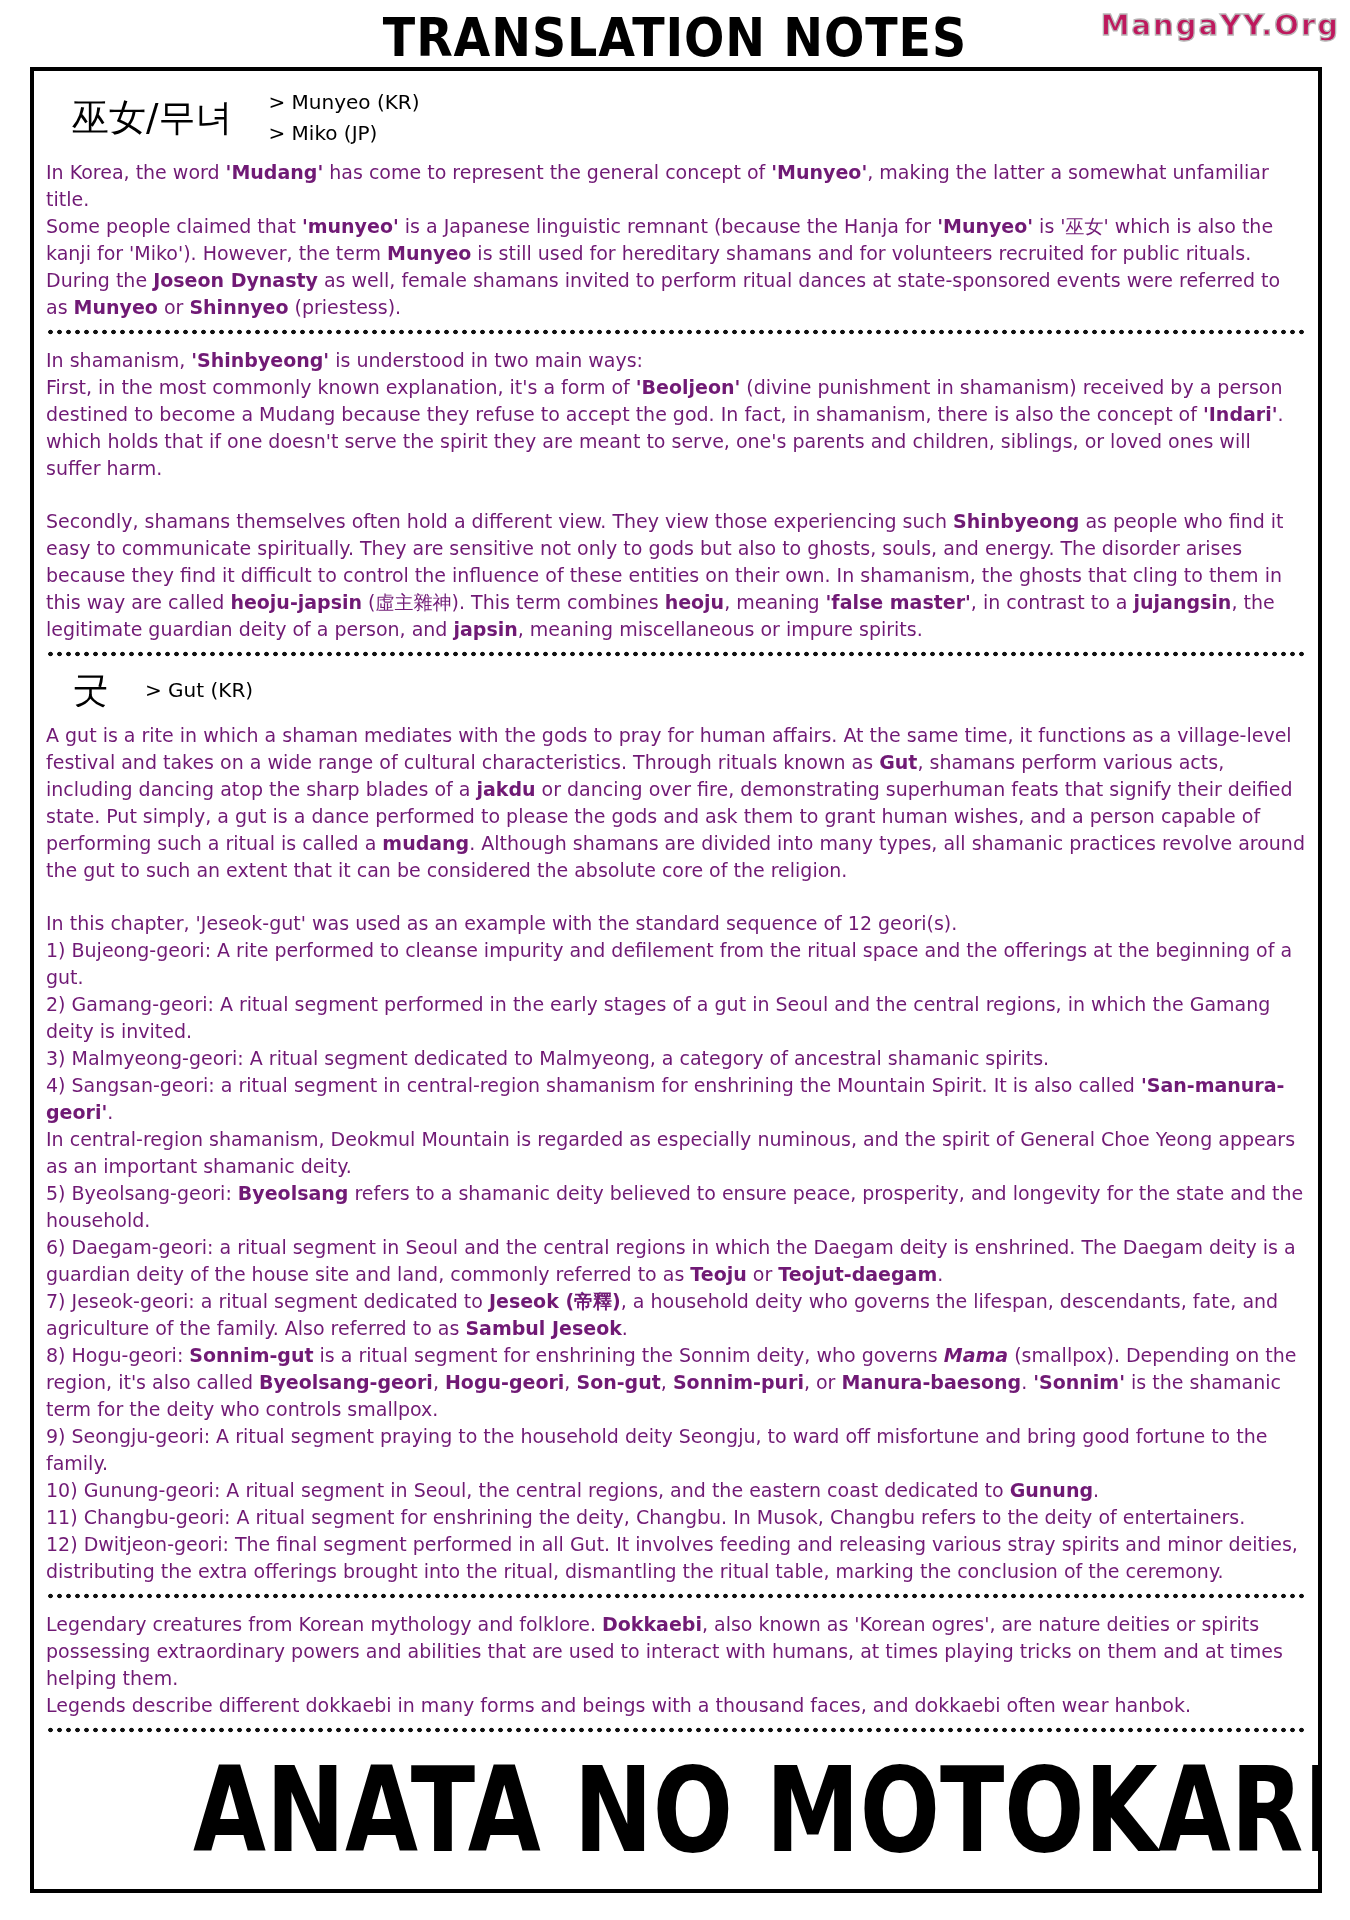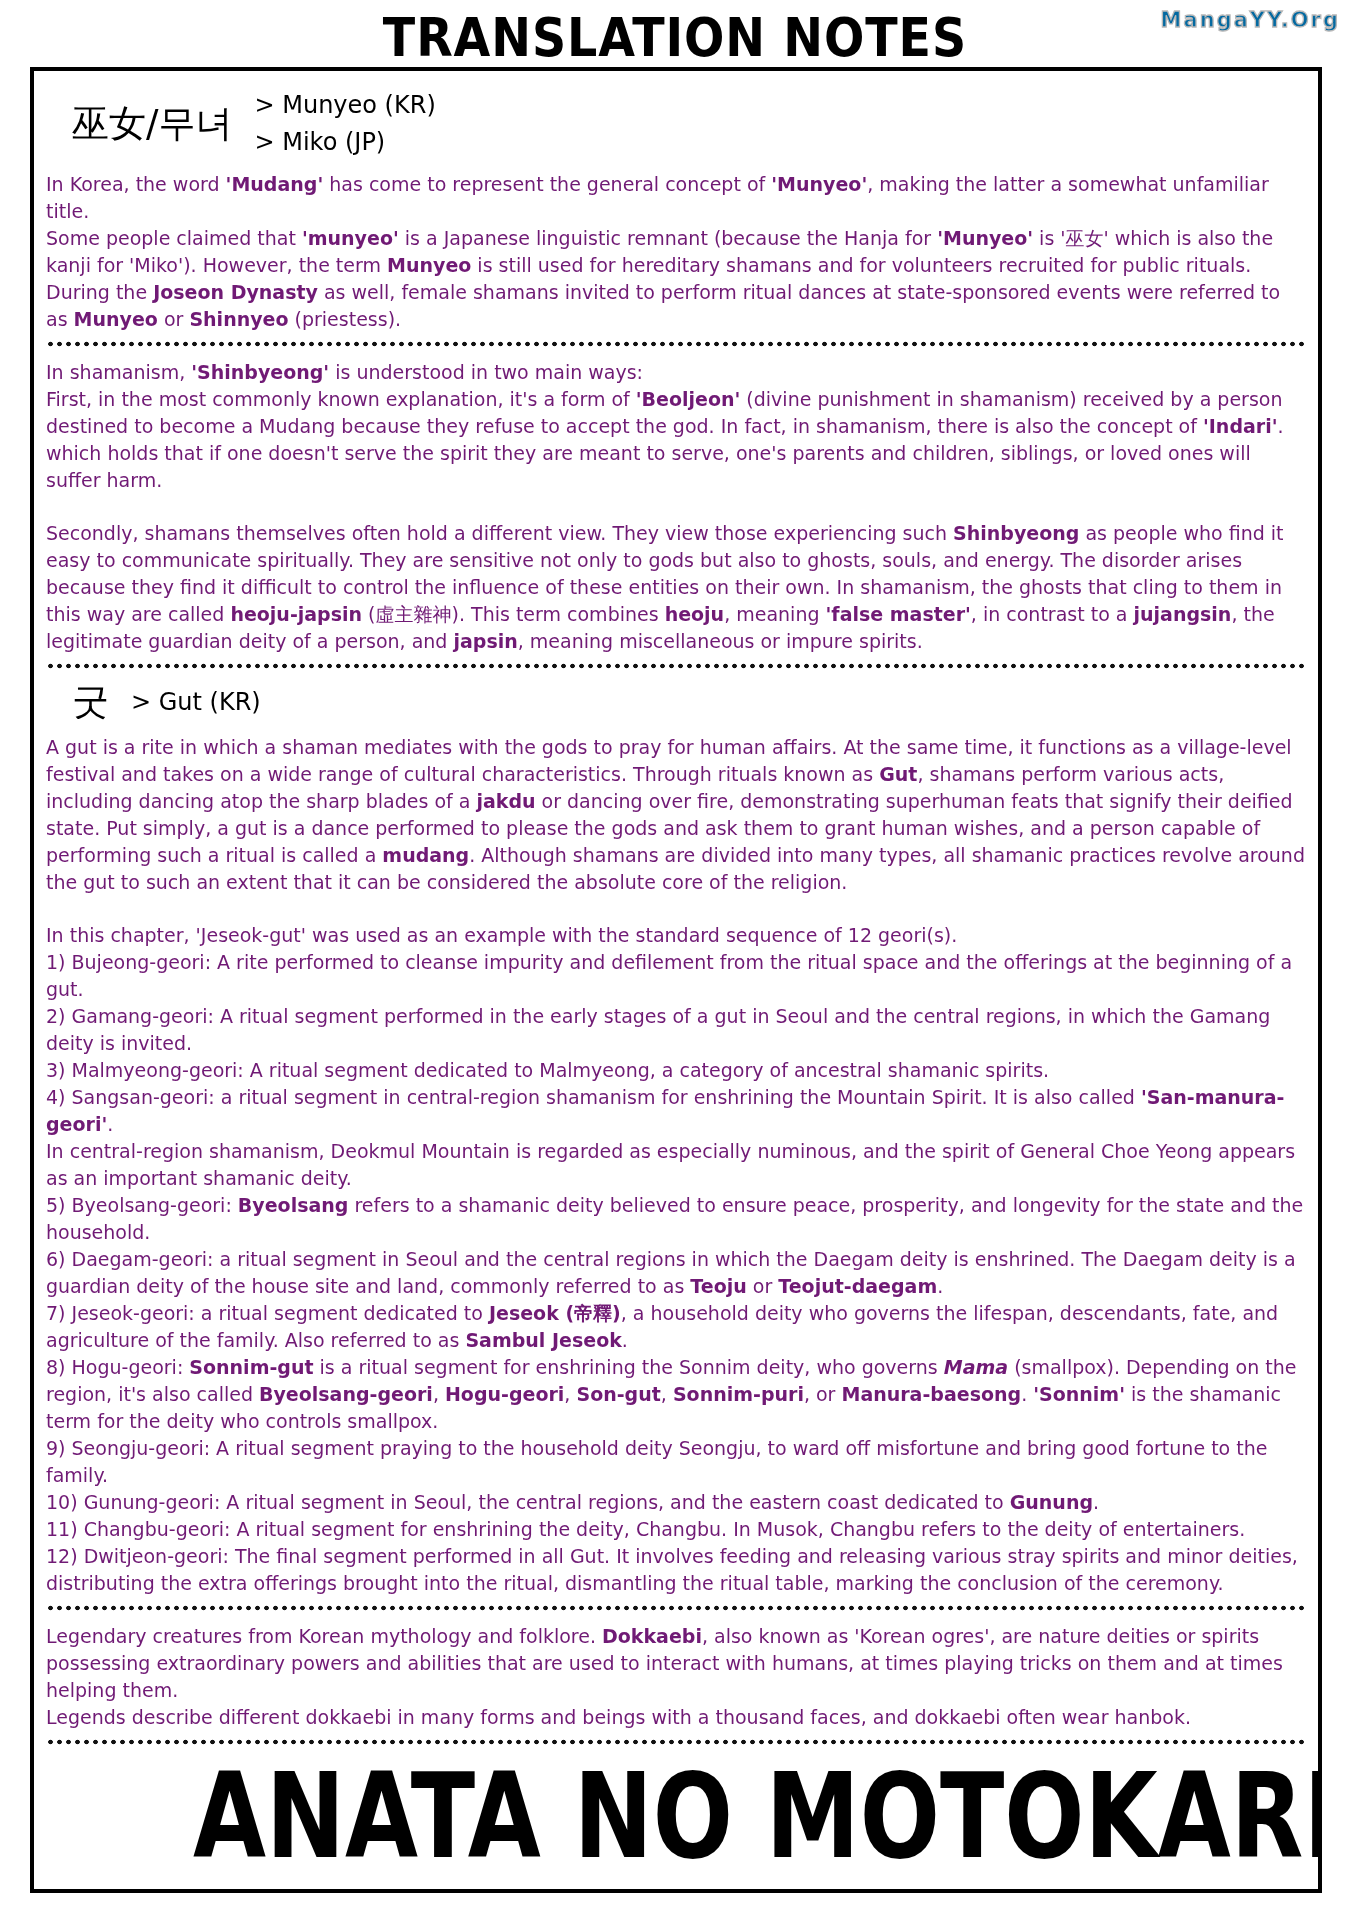--- a/index.html
+++ b/index.html
@@ -15,40 +15,40 @@
     position:absolute;top:6px;left:0;width:100%;
     text-align:center;
     font-weight:800;
     font-size:54px;
     letter-spacing:1px;
     color:#000;
   }
   .header-title .condensed{display:inline-block;transform:scaleX(.88);transform-origin:center;}
   .watermark{
     position:absolute;top:8px;right:10px;
-    font-size:21px;font-weight:700;letter-spacing:2px;
-    color:#0369a1;
+    font-size:29px;font-weight:700;letter-spacing:2px;
+    color:#be185d;
     -webkit-text-stroke:1.3px #b9b9b9;
     text-shadow:0 0 1px #cfcfcf;
   }
   .notes-box{
     position:absolute;left:30px;top:67px;
     width:1292px;height:1826px;
     box-sizing:border-box;
     border:4px solid #000;
     padding:14px 12px 16px 12px;
     display:flex;flex-direction:column;
     overflow:hidden;
   }
   .sec-head{
-    display:flex;align-items:center;gap:22px;
+    display:flex;align-items:center;gap:36px;
     margin:2px 0 10px 26px;
   }
   .term{font-size:37px;line-height:1.15;color:#000;}
-  .aliases{display:flex;flex-direction:column;font-size:24px;line-height:1.55;color:#000;}
+  .aliases{display:flex;flex-direction:column;font-size:20px;line-height:1.55;color:#000;}
   .sec-body{font-size:19px;line-height:27px;color:#701a75;}
   .sec-body p{margin:0 0 26px 0;}
   .sec-body p:last-child{margin-bottom:6px;}
   .dotted-divider{
     height:6px;
     margin:8px 0 12px 0;
     background-image:radial-gradient(circle,#111 2px,transparent 2.6px);
     background-size:9px 6px;
     background-repeat:repeat-x;
     background-position:0 50%;

